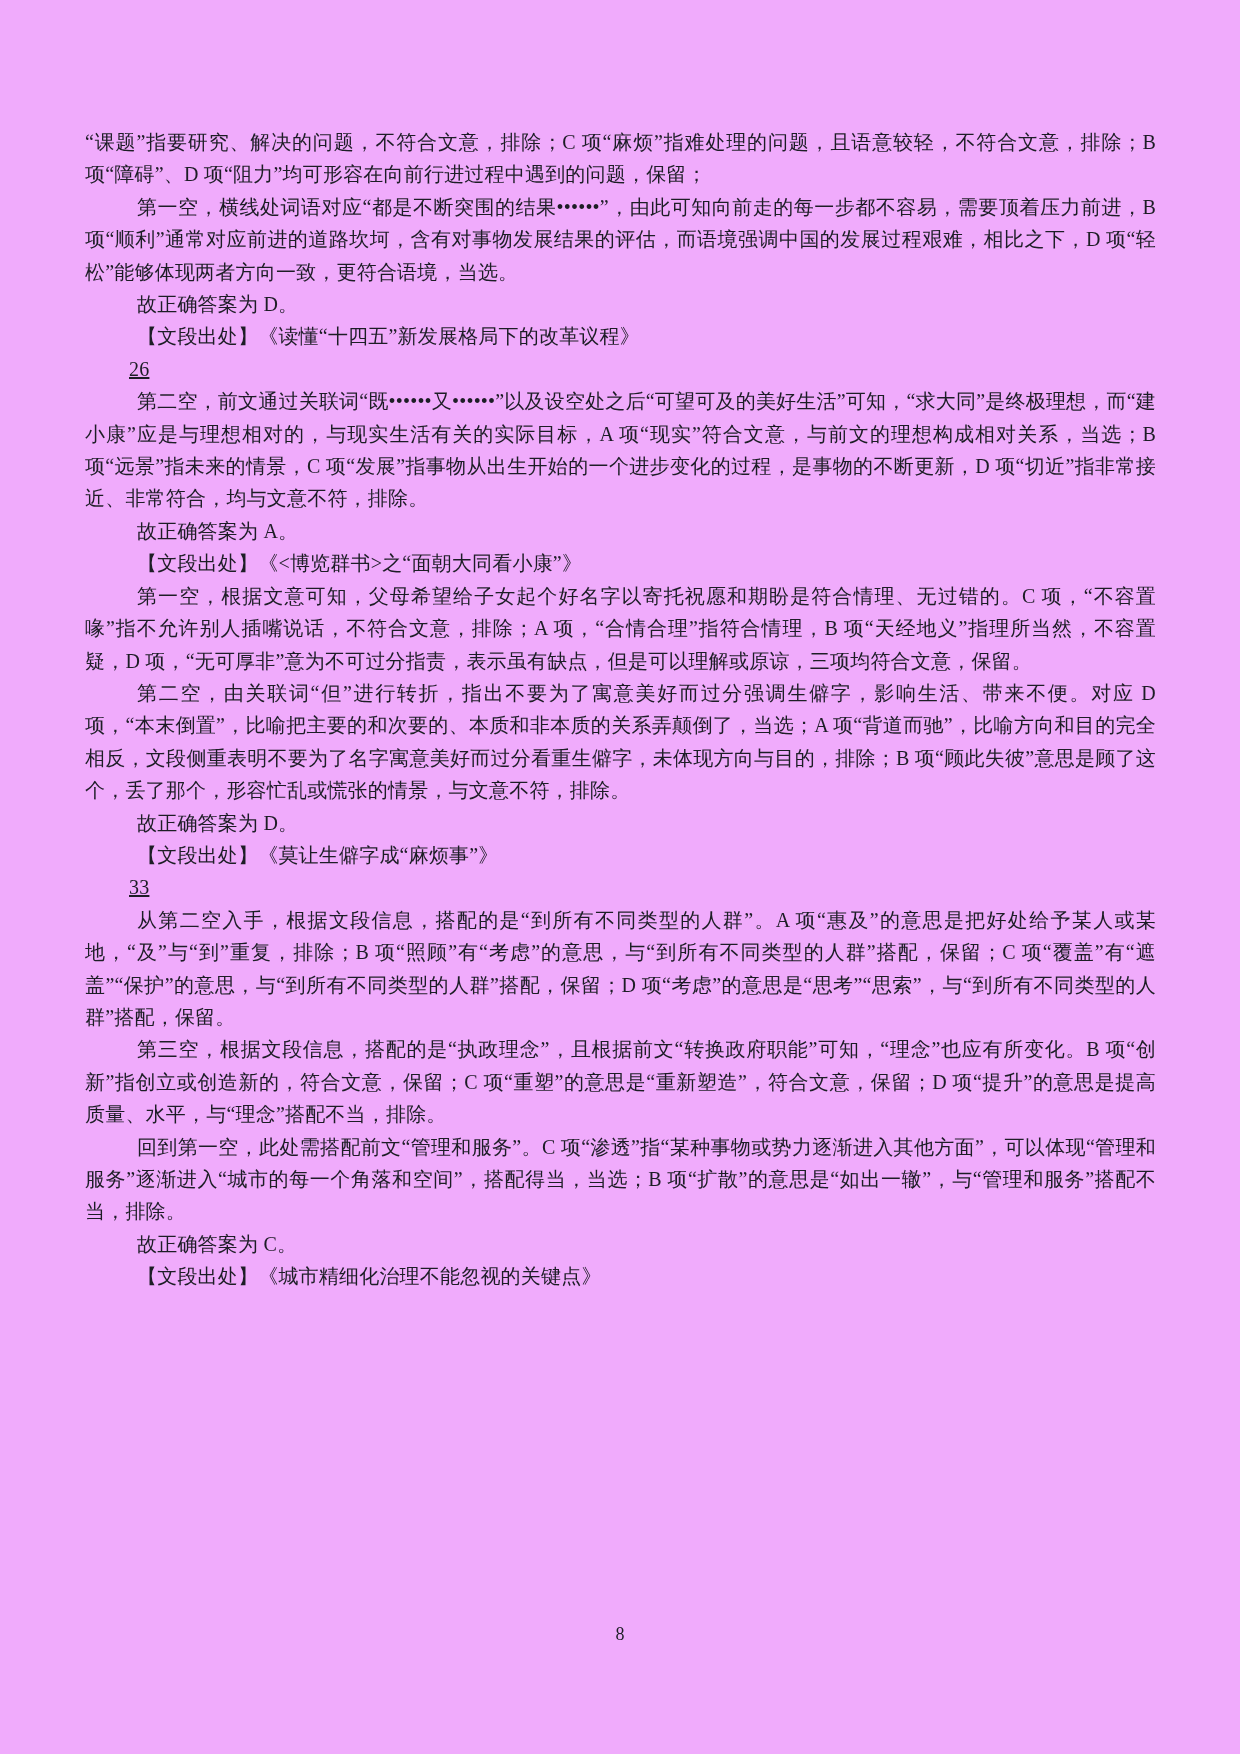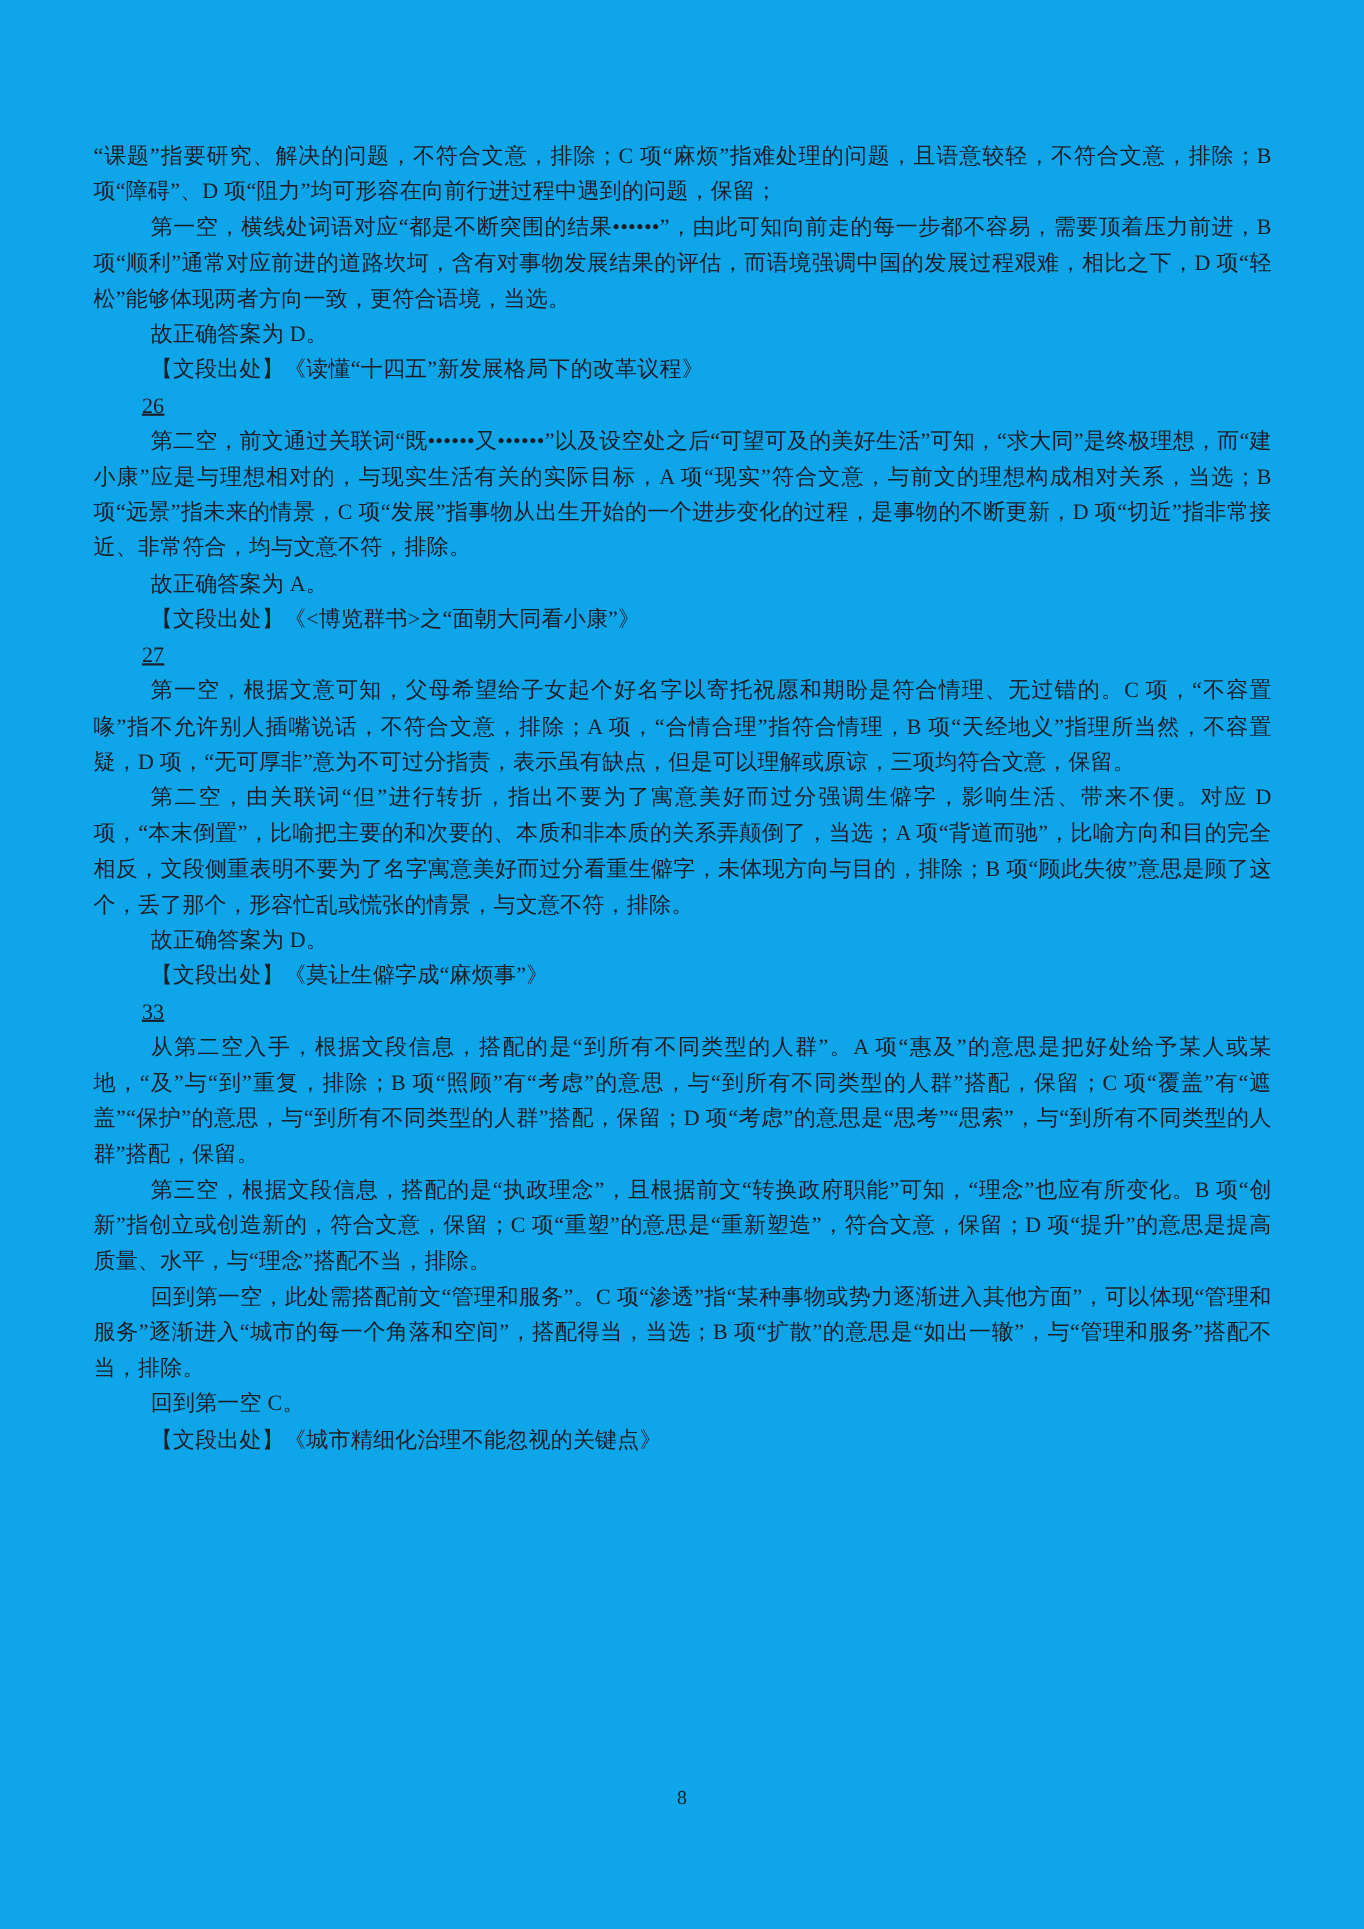--- a/index.html
+++ b/index.html
@@ -1,20 +1,20 @@
 <!DOCTYPE html>
 <html><head>
 <meta charset="utf-8">
 <style>
   html,body{margin:0;padding:0;background:#e8e8e8;}
   .page{
     position:relative;
     width:1240px;height:1754px;
     margin:0 auto;
-    background:#0ea5e9;
+    background:#f0abfc;
     font-family:"Liberation Serif","DejaVu Serif",serif;
     color:#1d1d26;
     overflow:hidden;
   }
   .content{
     position:absolute;
     left:85px;top:126px;
     width:1071px;
     font-size:20px;
     line-height:32.4px;
@@ -39,26 +39,25 @@
 <div class="page">
   <div class="content">
     <p class="noindent">“课题”指要研究、解决的问题，不符合文意，排除；C 项“麻烦”指难处理的问题，且语意较轻，不符合文意，排除；B 项“障碍”、D 项“阻力”均可形容在向前行进过程中遇到的问题，保留；</p>
     <p class="indent">第一空，横线处词语对应“都是不断突围的结果••••••”，由此可知向前走的每一步都不容易，需要顶着压力前进，B 项“顺利”通常对应前进的道路坎坷，含有对事物发展结果的评估，而语境强调中国的发展过程艰难，相比之下，D 项“轻松”能够体现两者方向一致，更符合语境，当选。</p>
     <p class="indent">故正确答案为 D。</p>
     <p class="indent">【文段出处】《读懂“十四五”新发展格局下的改革议程》</p>
     <p class="qnum">26</p>
     <p class="indent">第二空，前文通过关联词“既••••••又••••••”以及设空处之后“可望可及的美好生活”可知，“求大同”是终极理想，而“建小康”应是与理想相对的，与现实生活有关的实际目标，A 项“现实”符合文意，与前文的理想构成相对关系，当选；B 项“远景”指未来的情景，C 项“发展”指事物从出生开始的一个进步变化的过程，是事物的不断更新，D 项“切近”指非常接近、非常符合，均与文意不符，排除。</p>
     <p class="indent">故正确答案为 A。</p>
     <p class="indent">【文段出处】《&lt;博览群书&gt;之“面朝大同看小康”》</p>
-    <p class="qnum">27</p>
     <p class="indent">第一空，根据文意可知，父母希望给子女起个好名字以寄托祝愿和期盼是符合情理、无过错的。C 项，“不容置喙”指不允许别人插嘴说话，不符合文意，排除；A 项，“合情合理”指符合情理，B 项“天经地义”指理所当然，不容置疑，D 项，“无可厚非”意为不可过分指责，表示虽有缺点，但是可以理解或原谅，三项均符合文意，保留。</p>
     <p class="indent">第二空，由关联词“但”进行转折，指出不要为了寓意美好而过分强调生僻字，影响生活、带来不便。对应 D 项，“本末倒置”，比喻把主要的和次要的、本质和非本质的关系弄颠倒了，当选；A 项“背道而驰”，比喻方向和目的完全相反，文段侧重表明不要为了名字寓意美好而过分看重生僻字，未体现方向与目的，排除；B 项“顾此失彼”意思是顾了这个，丢了那个，形容忙乱或慌张的情景，与文意不符，排除。</p>
     <p class="indent">故正确答案为 D。</p>
     <p class="indent">【文段出处】《莫让生僻字成“麻烦事”》</p>
     <p class="qnum">33</p>
     <p class="indent">从第二空入手，根据文段信息，搭配的是“到所有不同类型的人群”。A 项“惠及”的意思是把好处给予某人或某地，“及”与“到”重复，排除；B 项“照顾”有“考虑”的意思，与“到所有不同类型的人群”搭配，保留；C 项“覆盖”有“遮盖”“保护”的意思，与“到所有不同类型的人群”搭配，保留；D 项“考虑”的意思是“思考”“思索”，与“到所有不同类型的人群”搭配，保留。</p>
     <p class="indent">第三空，根据文段信息，搭配的是“执政理念”，且根据前文“转换政府职能”可知，“理念”也应有所变化。B 项“创新”指创立或创造新的，符合文意，保留；C 项“重塑”的意思是“重新塑造”，符合文意，保留；D 项“提升”的意思是提高质量、水平，与“理念”搭配不当，排除。</p>
     <p class="indent">回到第一空，此处需搭配前文“管理和服务”。C 项“渗透”指“某种事物或势力逐渐进入其他方面”，可以体现“管理和服务”逐渐进入“城市的每一个角落和空间”，搭配得当，当选；B 项“扩散”的意思是“如出一辙”，与“管理和服务”搭配不当，排除。</p>
-    <p class="indent">回到第一空 C。</p>
+    <p class="indent">故正确答案为 C。</p>
     <p class="indent">【文段出处】《城市精细化治理不能忽视的关键点》</p>
   </div>
   <div class="footer">8</div>
 </div>
 
 </body></html>

